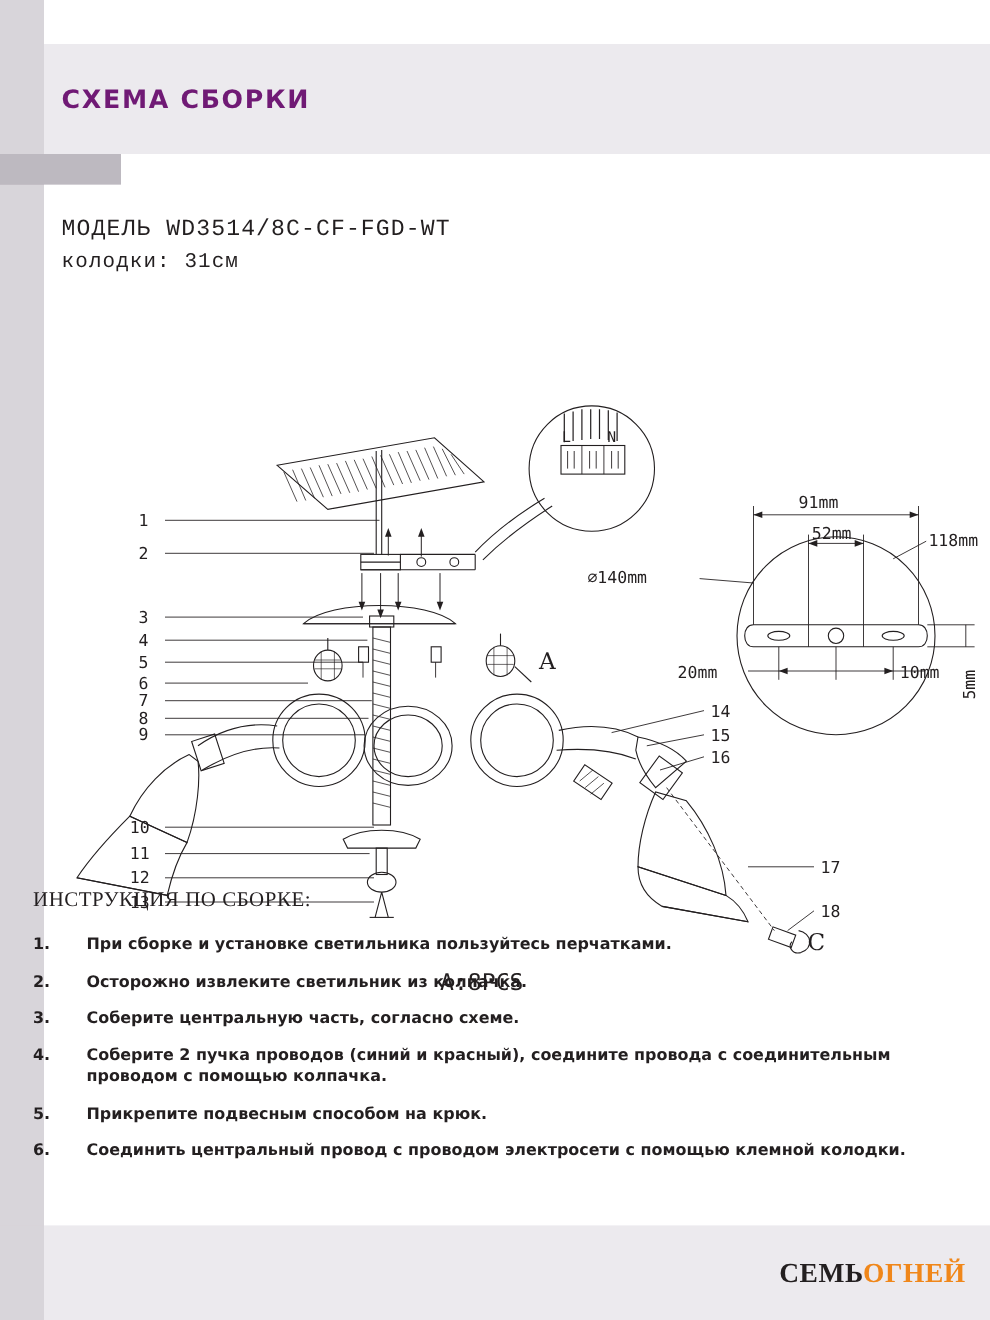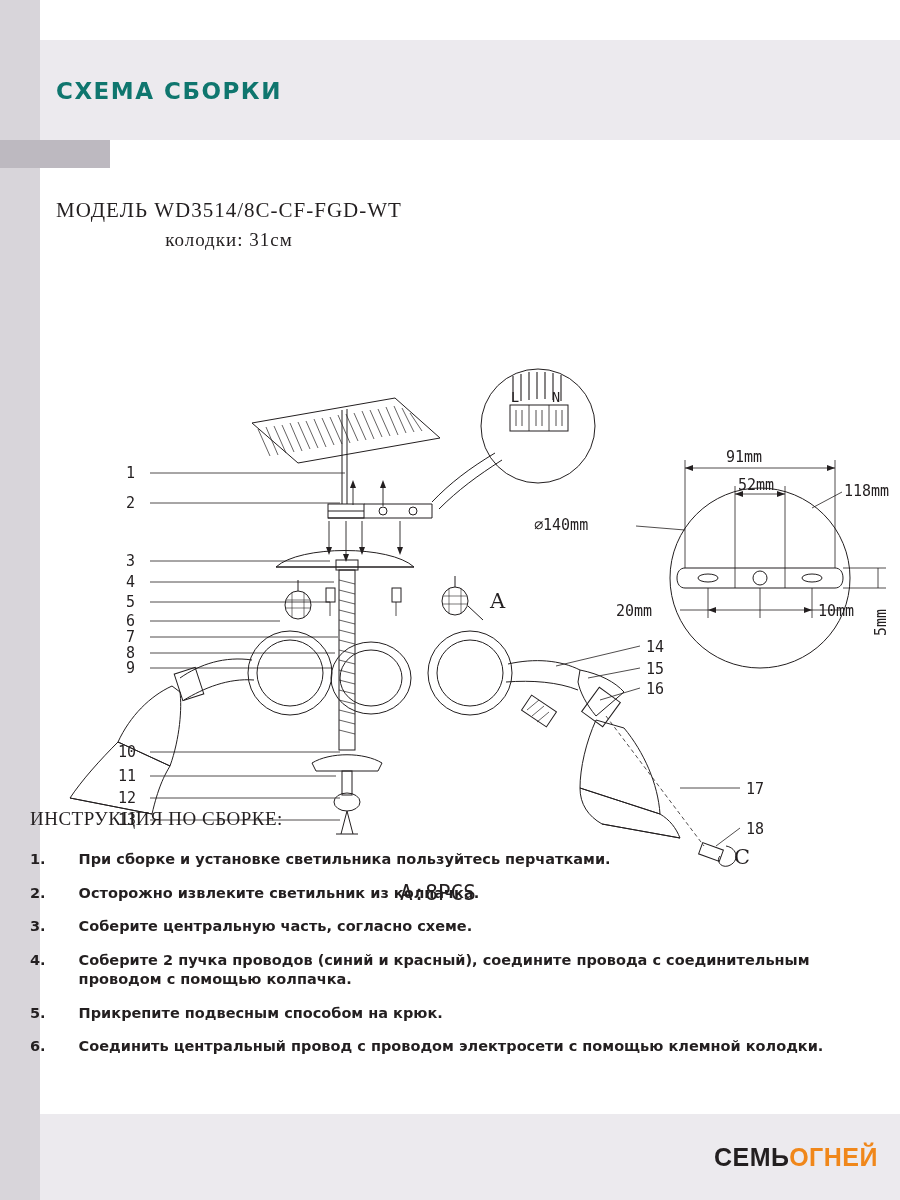--- a/index.html
+++ b/index.html
@@ -17,35 +17,35 @@
   
   .bar-top-left{position:absolute;left:0;top:0;width:40px;height:40px;background:#d8d5da;}
   .bar-top{position:absolute;left:40px;top:0;right:0;height:40px;background:#ffffff;}
   .bar-left{position:absolute;left:0;top:40px;width:40px;bottom:0;background:#d8d5da;}
   .header-band{
     position:absolute;left:40px;top:40px;right:0;height:100px;
     background:#eceaee;
   }
   .header-band .title{
     position:absolute;left:16px;top:38px;
-    font-size:23px;font-weight:bold;letter-spacing:1.5px;color:#0f766e;
+    font-size:23px;font-weight:bold;letter-spacing:1.5px;color:#701a75;
     font-family:"DejaVu Sans", sans-serif;
   }
   .band-under{
     position:absolute;left:40px;top:140px;right:0;height:28px;background:#ffffff;
   }
   .band-grey2{
     position:absolute;left:0;top:140px;width:110px;height:28px;background:#bdb9c0;
   }
   .content{
     position:absolute;left:40px;top:168px;right:0;bottom:0;background:#ffffff;
   }
   
   .model-block{position:absolute;left:16px;top:30px;color:#231f20;}
-  .model-line{font-family:Liberation Serif, serif;font-size:21px;letter-spacing:1px;margin-bottom:6px;white-space:nowrap;text-align:center;}
+  .model-line{font-family:Liberation Mono, monospace;font-size:21px;letter-spacing:1px;margin-bottom:6px;white-space:nowrap;}
   .model-line.sub{font-size:19px;}
   
   .drawing{position:absolute;left:0;top:100px;width:860px;height:660px;}
   .drawing svg{display:block;}
   
   .instructions{position:absolute;left:0;top:640px;width:860px;}
   .instr-title{
     position:absolute;left:-10px;top:0;
     font-size:19px;letter-spacing:0.5px;color:#231f20;
     font-family:Liberation Serif, serif;
@@ -58,21 +58,21 @@
   .instr-item .num{flex:0 0 auto;}
   .instr-item .txt{flex:1 1 auto;margin-left:27px;}
   
   .footer-band{
     position:absolute;left:40px;bottom:0;right:0;height:86px;background:#eceaee;
   }
   .footer-left-grey{position:absolute;left:0;bottom:0;width:40px;height:86px;background:#d8d5da;}
   .brand{
     position:absolute;right:22px;bottom:28px;
     font-size:25px;font-weight:bold;letter-spacing:0.5px;
-    font-family:Liberation Sans, sans-serif;
+    font-family:Liberation Serif, serif;
   }
   .brand .b1{color:#231f20;}
   .brand .b2{color:#f0871a;}
   .lbl{font-family:"DejaVu Sans Mono", monospace;font-size:15px;fill:#231f20;}
   .lbl-sm{font-family:"DejaVu Sans Mono", monospace;font-size:13.5px;fill:#231f20;}
   .lbl-big{font-family:"DejaVu Serif", serif;font-size:21px;fill:#231f20;}
   .lbl-pcs{font-family:"DejaVu Sans Mono", monospace;font-size:21px;fill:#231f20;}
   .ln{stroke:#231f20;stroke-width:1;fill:none;}
   .ln-thin{stroke:#231f20;stroke-width:0.8;fill:none;}
   .ln-dash{stroke:#231f20;stroke-width:0.8;fill:none;stroke-dasharray:4 3;}

